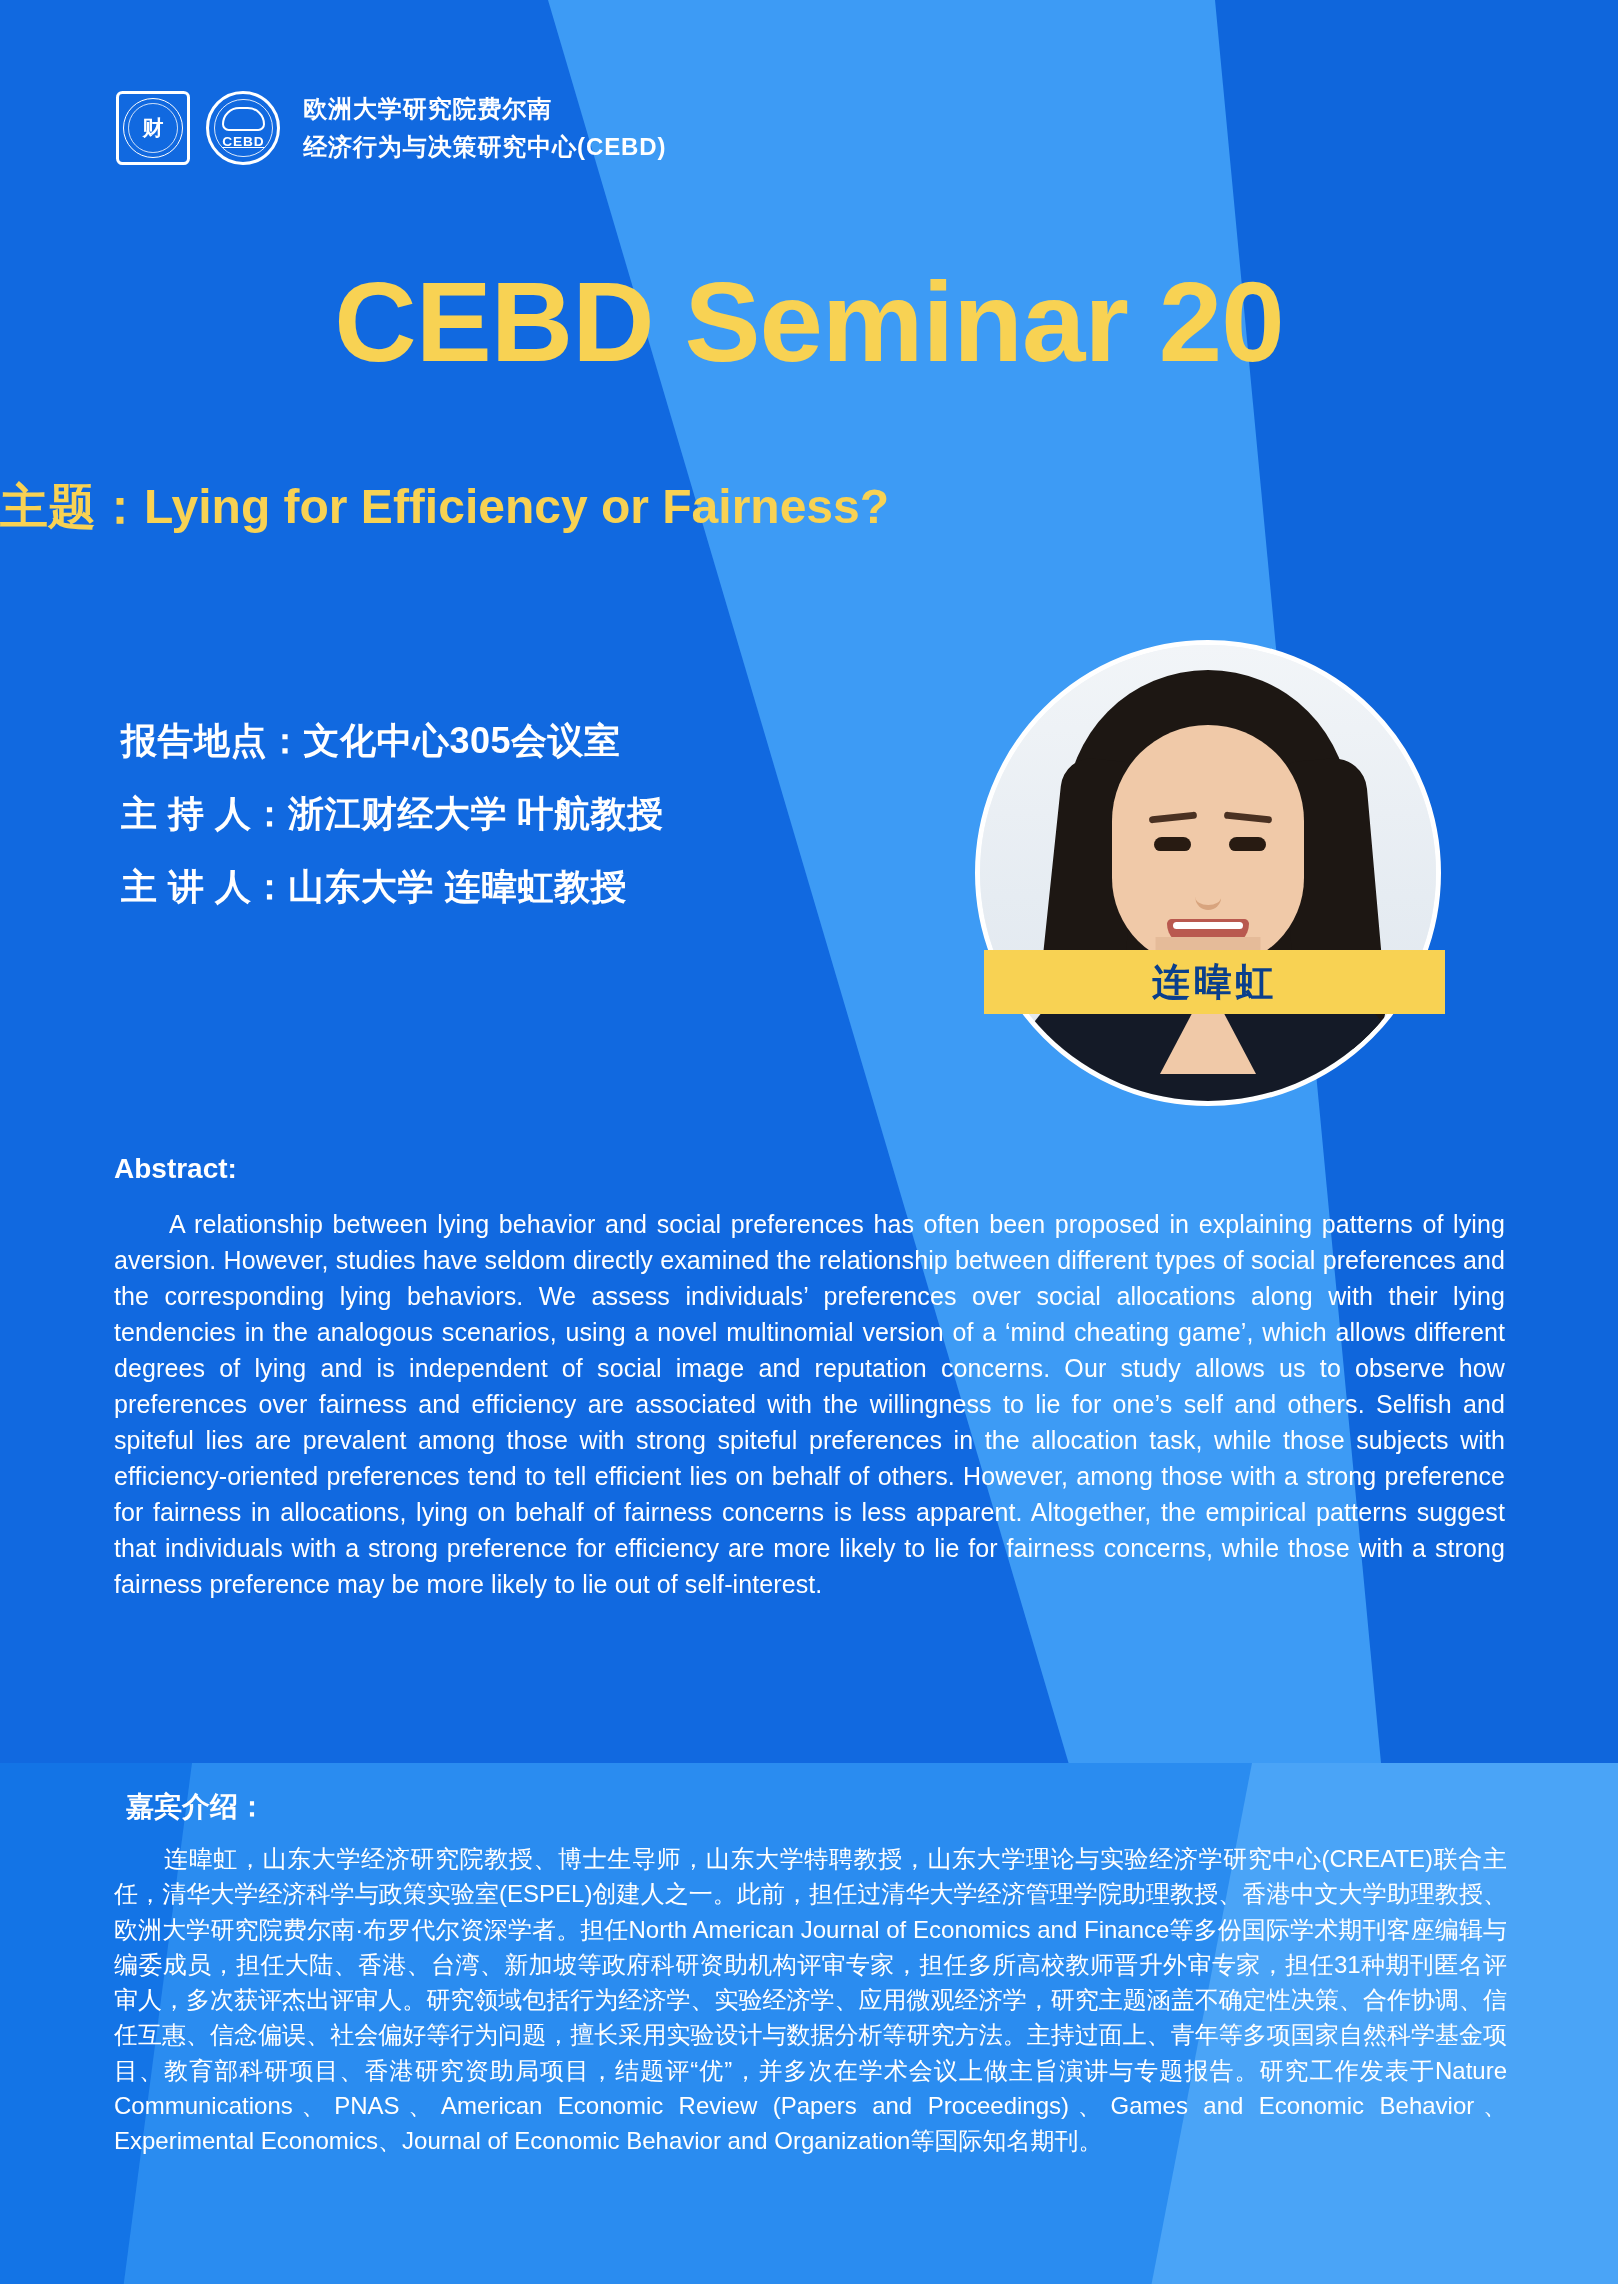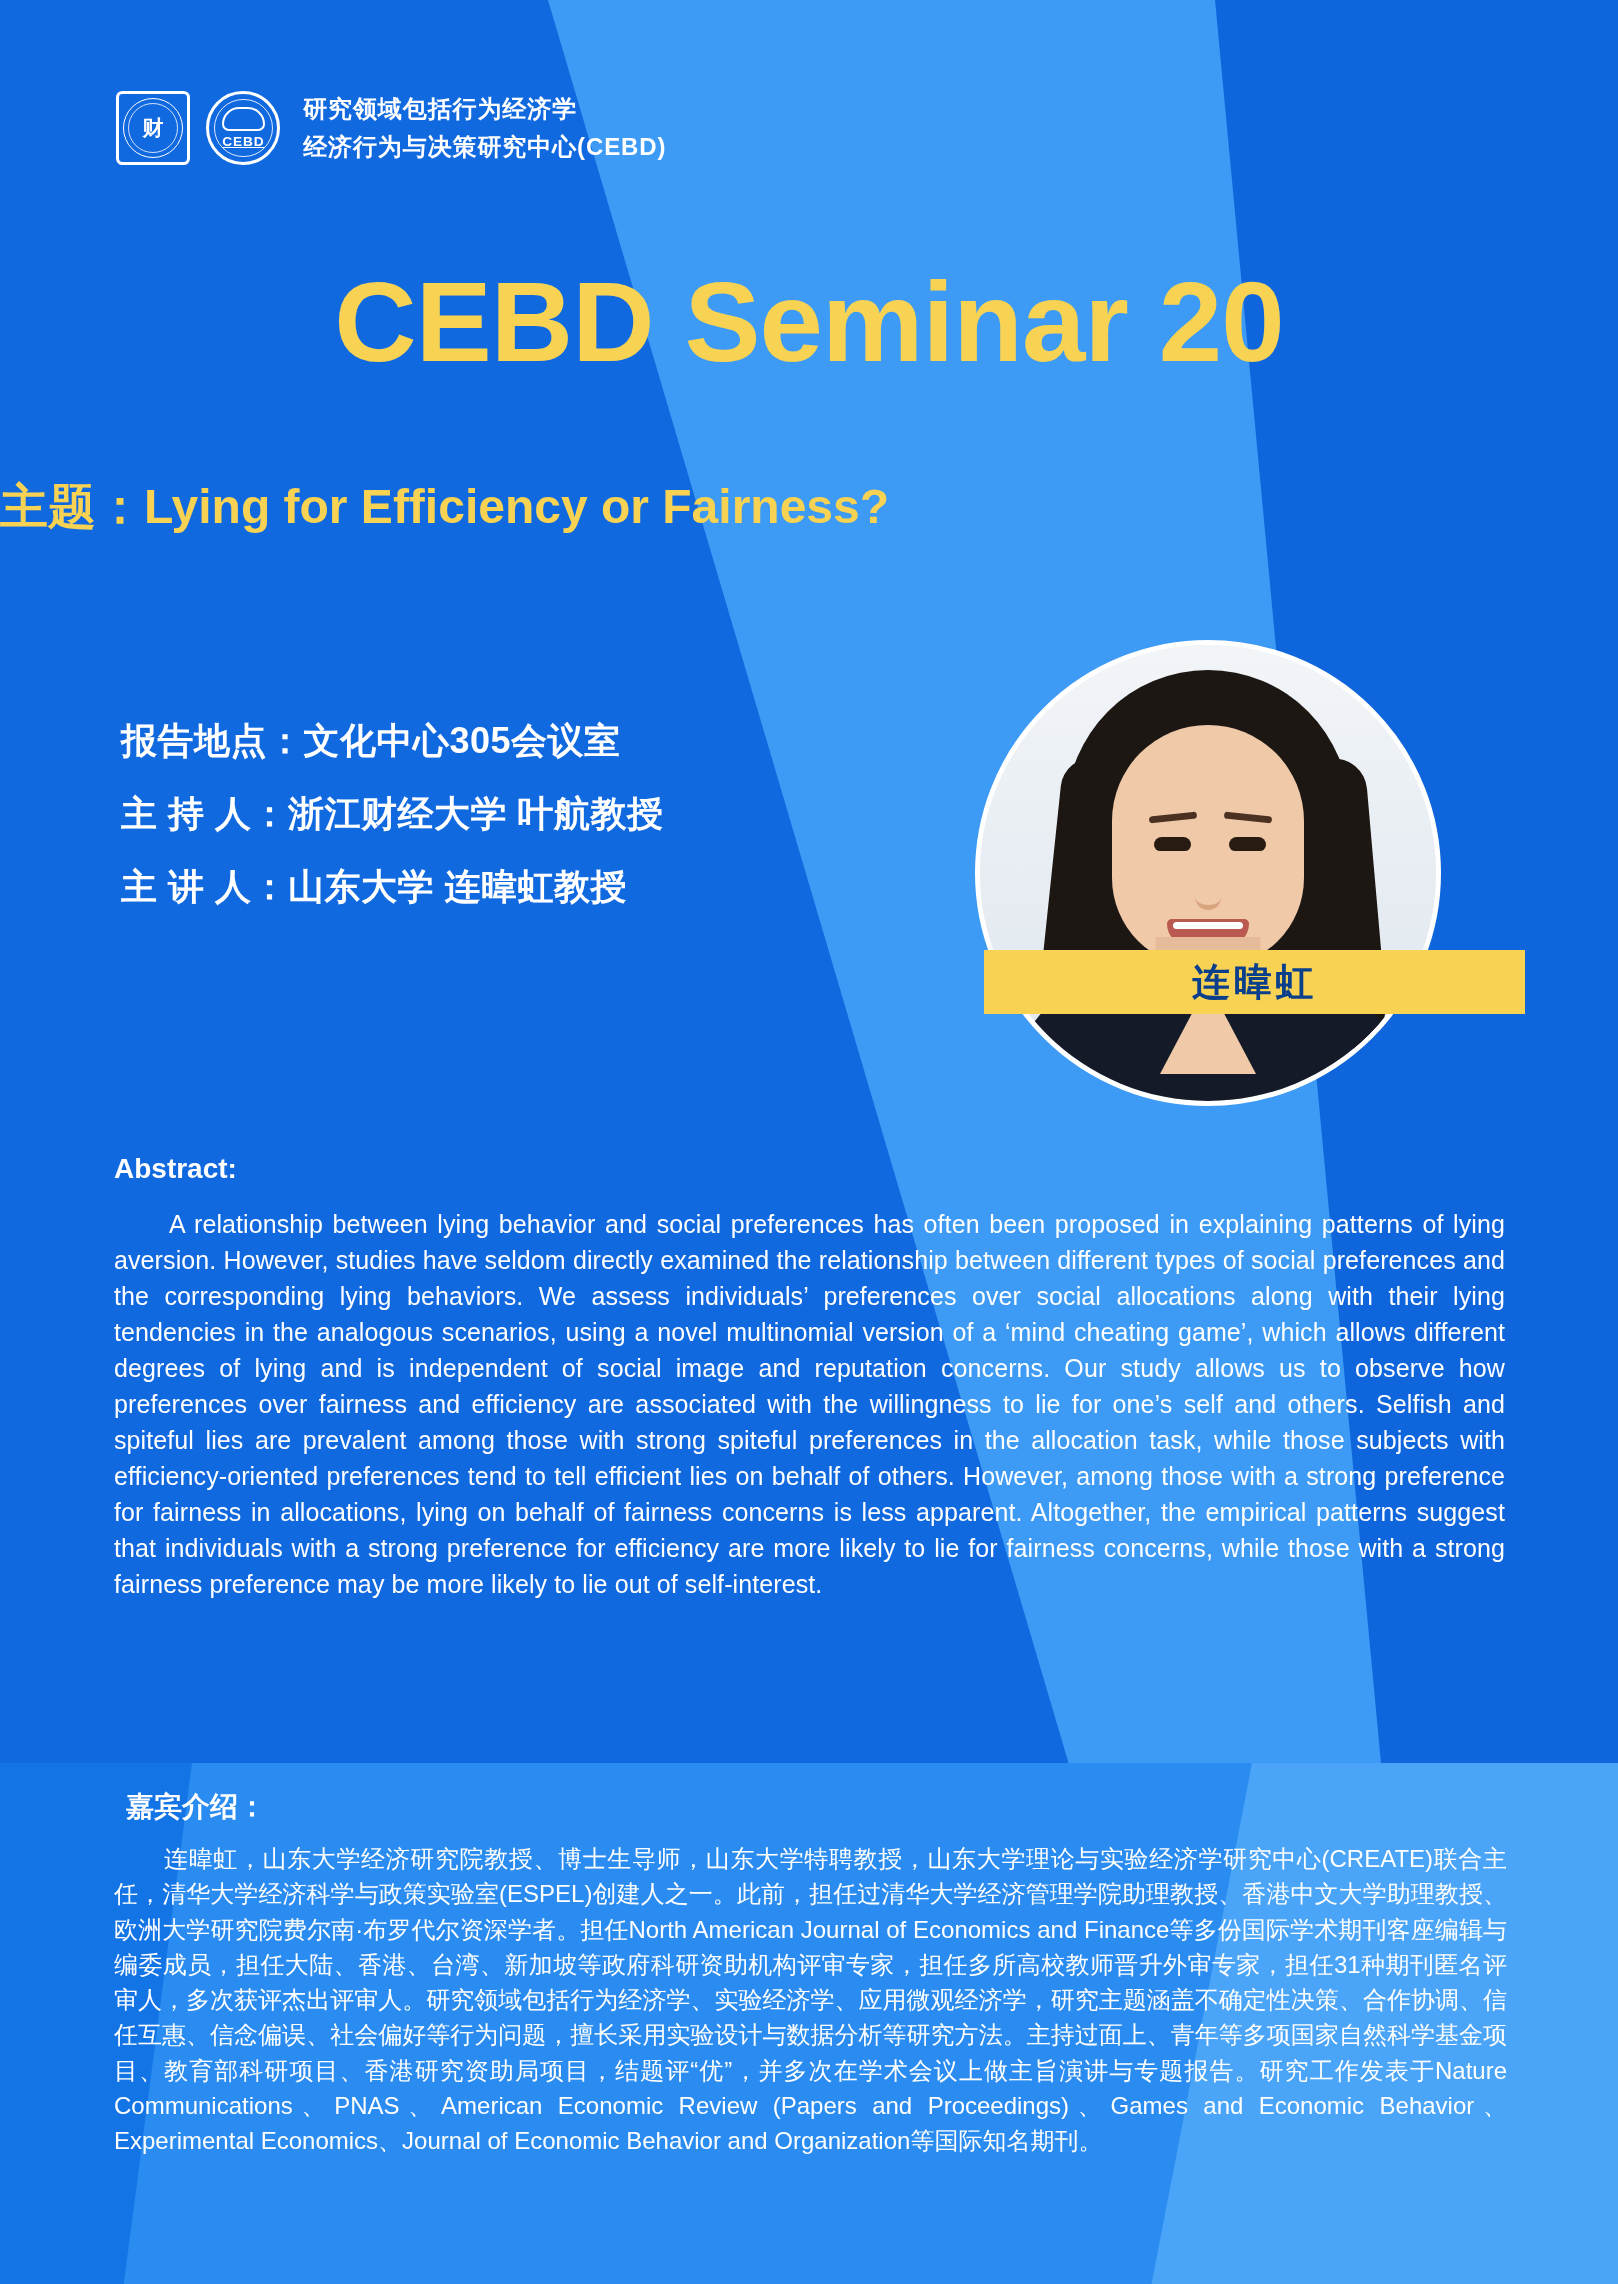--- a/index.html
+++ b/index.html
@@ -288,21 +288,21 @@
     position: absolute;
     bottom: 27px; left: 50%;
     transform: translateX(-50%);
     width: 96px; height: 91px;
     background: #f0c9a8;
     clip-path: polygon(50% 0%, 100% 100%, 0% 100%);
   }
   .name-plate {
     position: absolute;
     top: 950px; left: 984px;
-    width: 541px; height: 64px;
+    width: 461px; height: 64px;
     background: #f8d253;
     display: flex;
     align-items: center;
     justify-content: center;
     z-index: 7;
   }
   .name-plate span {
     color: #0a3f8c;
     font-size: 38px;
     font-weight: bold;
@@ -366,21 +366,21 @@
 
 <div class="header">
   <div class="logo-square">
     <div class="inner">财</div>
   </div>
   <div class="logo-circle">
     <div class="brain"></div>
     <div class="txt">CEBD</div>
   </div>
   <div class="org-lines">
-    <div>研究领域包括行为经济学</div>
+    <div>欧洲大学研究院费尔南</div>
     <div>经济行为与决策研究中心(CEBD)</div>
   </div>
 </div>
 
 <div class="main-title">CEBD Seminar 20</div>
 <div class="sub-title">主题：Lying for Efficiency or Fairness?</div>
 
 <div class="info">
   <div class="info-line">报告地点：文化中心305会议室</div>
   <div class="info-line">主 持 人：浙江财经大学 叶航教授</div>

